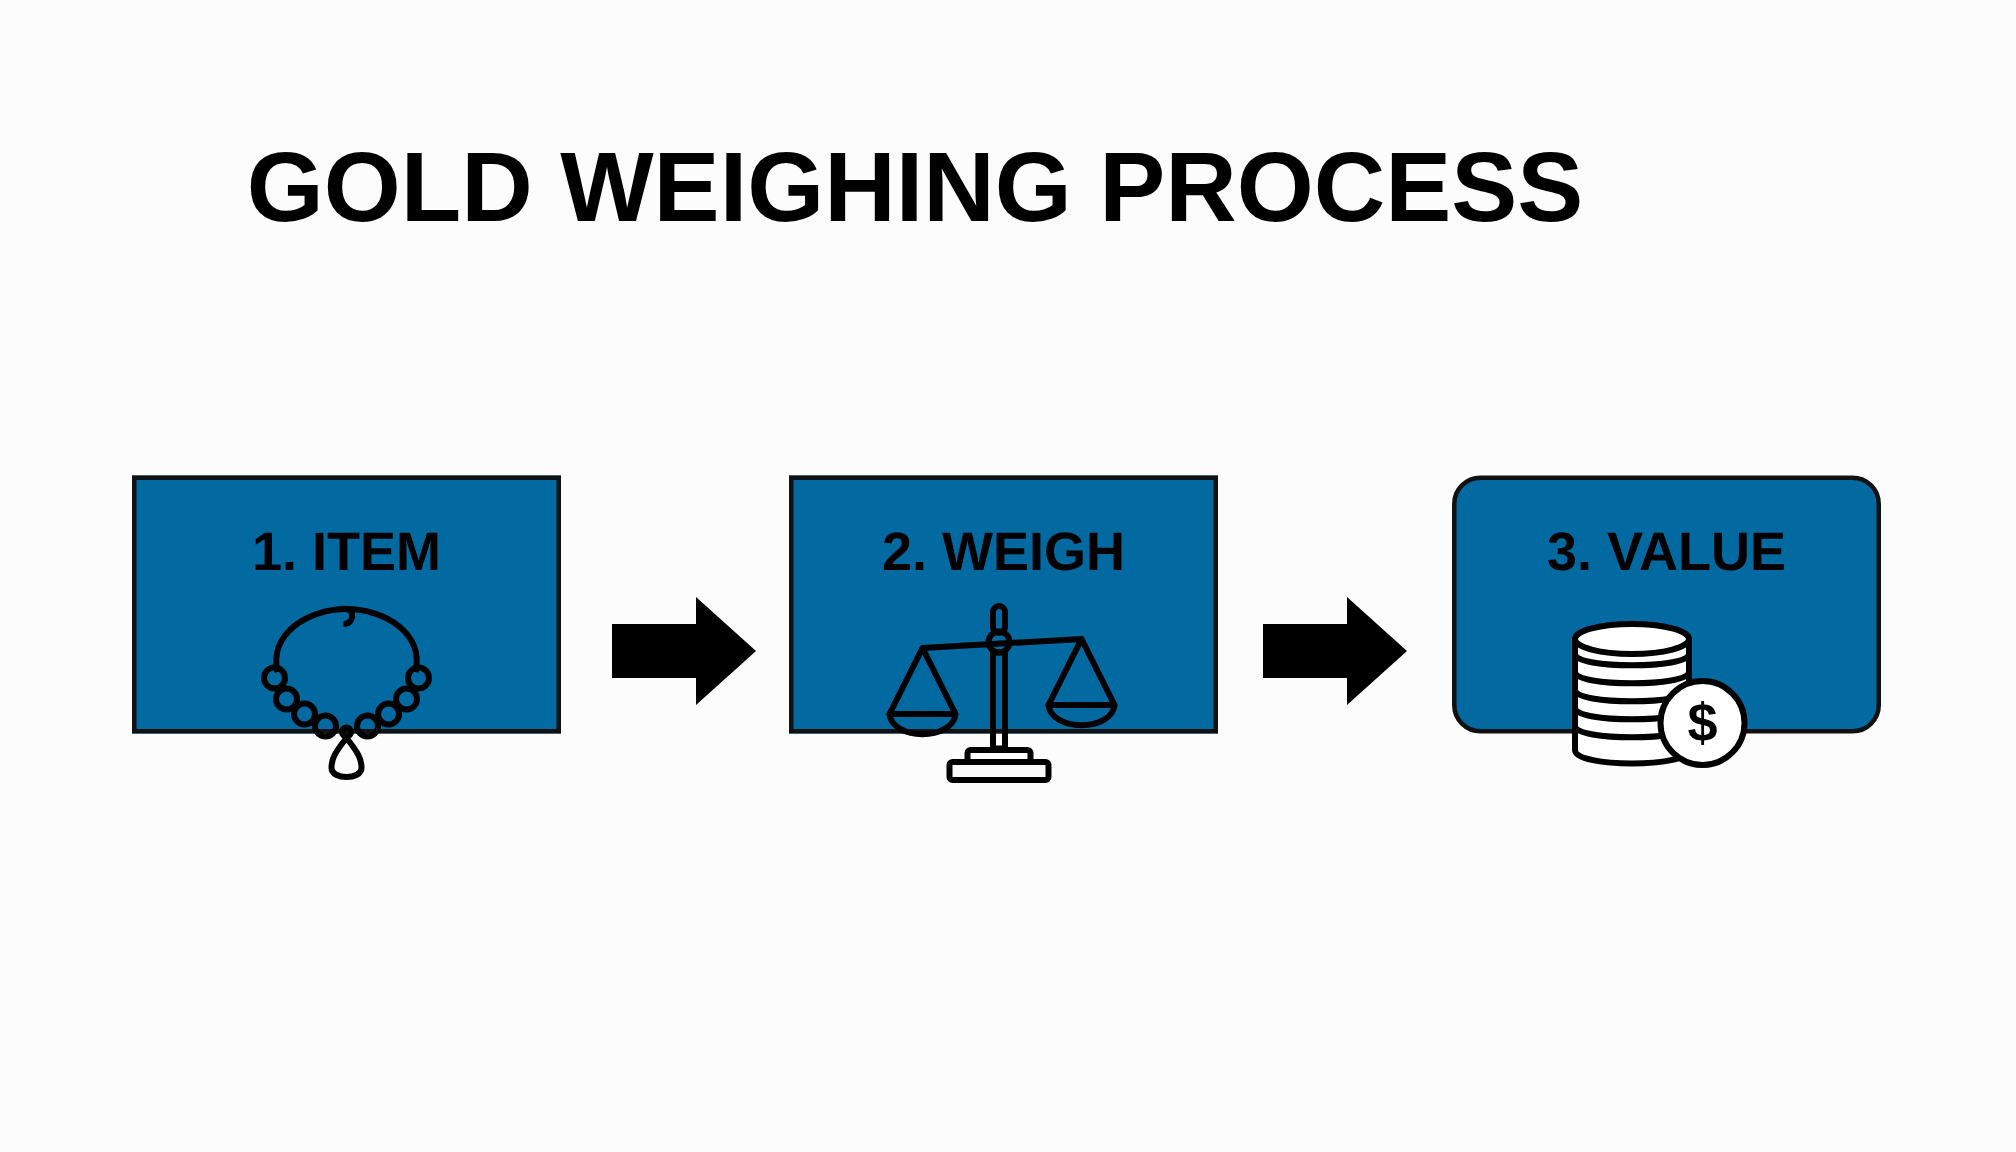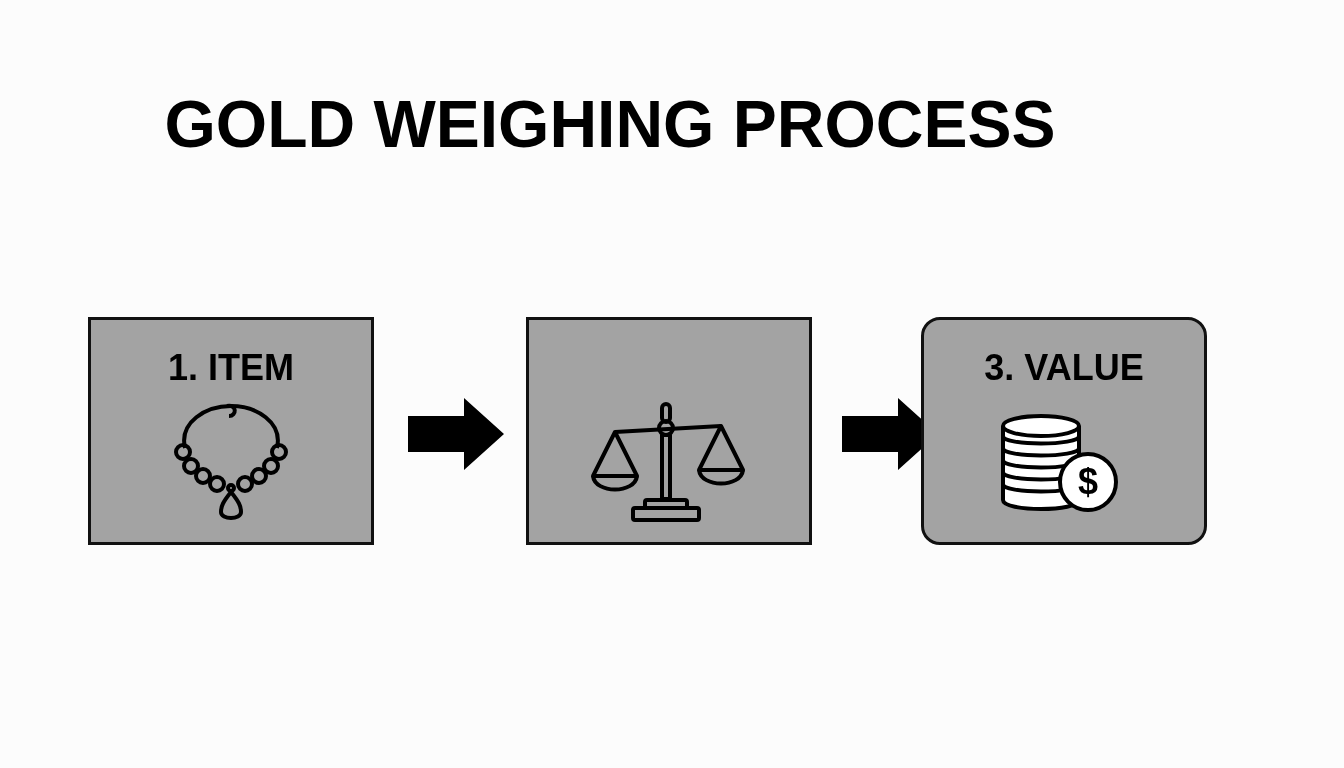--- a/index.html
+++ b/index.html
@@ -17,24 +17,24 @@
       width: 1220px;
       text-align: center;
       font-size: 66px;
       font-weight: bold;
       letter-spacing: 0px;
       line-height: 80px;
     }
     .step {
       position: absolute;
       top: 317px;
-      width: 286px; height: 228px;
+      width: 286px; height: 172px;
       border: 3px solid #111;
       box-sizing: border-box;
-      background: #a3a3a3;
+      background: #0369a1;
     }
     .step .label {
       position: absolute;
       left: 0; top: 26px; width: 100%;
       text-align: center;
       font-size: 36px;
       font-weight: bold;
       line-height: 44px;
     }
     .step svg.icon {
@@ -71,41 +71,42 @@
       <path d="M60 90 C 52 100, 50 104, 50 110 C 50 118, 70 118, 70 110 C 70 104, 68 100, 60 90 Z"></path>
     </g>
   </svg>
 </div>
 
 <svg class="arrow" style="left:408px;" width="96" height="72" viewBox="0 0 96 72">
   <polygon points="0,18 56,18 56,0 96,36 56,72 56,54 0,54" fill="#000"></polygon>
 </svg>
 
 <div class="step" style="left:526px;">
+  <div class="label">2. WEIGH</div>
   <svg class="icon" width="160" height="124" viewBox="0 0 160 124">
     <g fill="none" stroke="#000" stroke-width="4" stroke-linejoin="round">
       <rect x="73" y="2" width="8" height="18" rx="4"></rect>
       <line x1="26" y1="30" x2="132" y2="24"></line>
       <circle cx="77" cy="26" r="7"></circle>
       <rect x="73" y="33" width="8" height="64"></rect>
       <path d="M26 30 L 4 74 L 48 74 Z"></path>
       <path d="M4 74 C 6 92, 46 92, 48 74"></path>
       <path d="M132 24 L 110 68 L 154 68 Z"></path>
       <path d="M110 68 C 112 86, 152 86, 154 68"></path>
       <rect x="56" y="98" width="42" height="8" rx="2"></rect>
       <rect x="44" y="106" width="66" height="12" rx="2"></rect>
     </g>
   </svg>
 </div>
 
 <svg class="arrow" style="left:842px;" width="96" height="72" viewBox="0 0 96 72">
   <polygon points="0,18 56,18 56,0 96,36 56,72 56,54 0,54" fill="#000"></polygon>
 </svg>
 
-<div class="step" style="left:921px;border-radius:19px;">
+<div class="step" style="left:968px;border-radius:19px;">
   <div class="label">3. VALUE</div>
   <svg class="icon" width="130" height="110" viewBox="0 0 130 110" style="top:92px;">
     <g fill="#fff" stroke="#000" stroke-width="4">
       <path d="M4 14 L 4 88 C 4 100, 80 100, 80 88 L 80 14"></path>
       <path d="M4 24 C 4 34, 80 34, 80 24"></path>
       <path d="M4 36 C 4 46, 80 46, 80 36"></path>
       <path d="M4 48 C 4 58, 80 58, 80 48"></path>
       <path d="M4 60 C 4 70, 80 70, 80 60"></path>
       <path d="M4 72 C 4 82, 80 82, 80 72"></path>
       <ellipse cx="42" cy="14" rx="38" ry="10"></ellipse>

